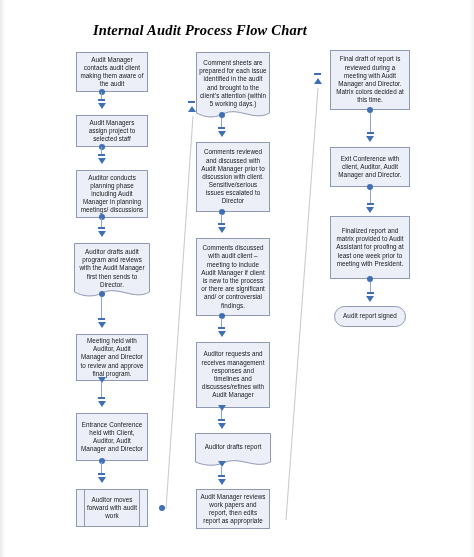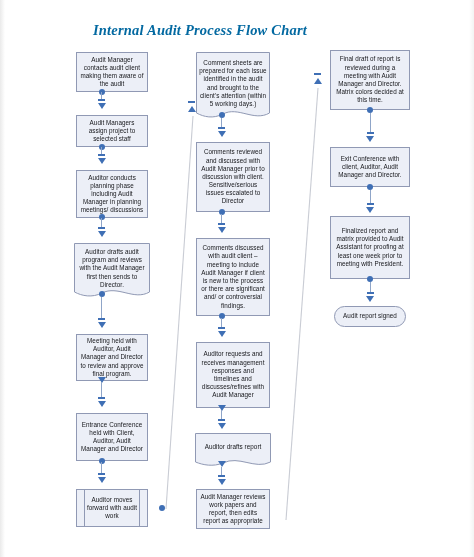--- a/index.html
+++ b/index.html
@@ -43,21 +43,21 @@
   #chart-title {
     position: absolute;
     left: 0;
     top: 22px;
     width: 400px;
     text-align: center;
     font-family: "Liberation Serif", "DejaVu Serif", serif;
     font-style: italic;
     font-weight: bold;
     font-size: 14.5px;
-    color: #0369a1;
+    color: #000000;
     letter-spacing: .2px;
   }
 
   
   #connectors {
     position: absolute;
     left: 0; top: 0;
     width: 474px;
     height: 557px;
     pointer-events: none;

